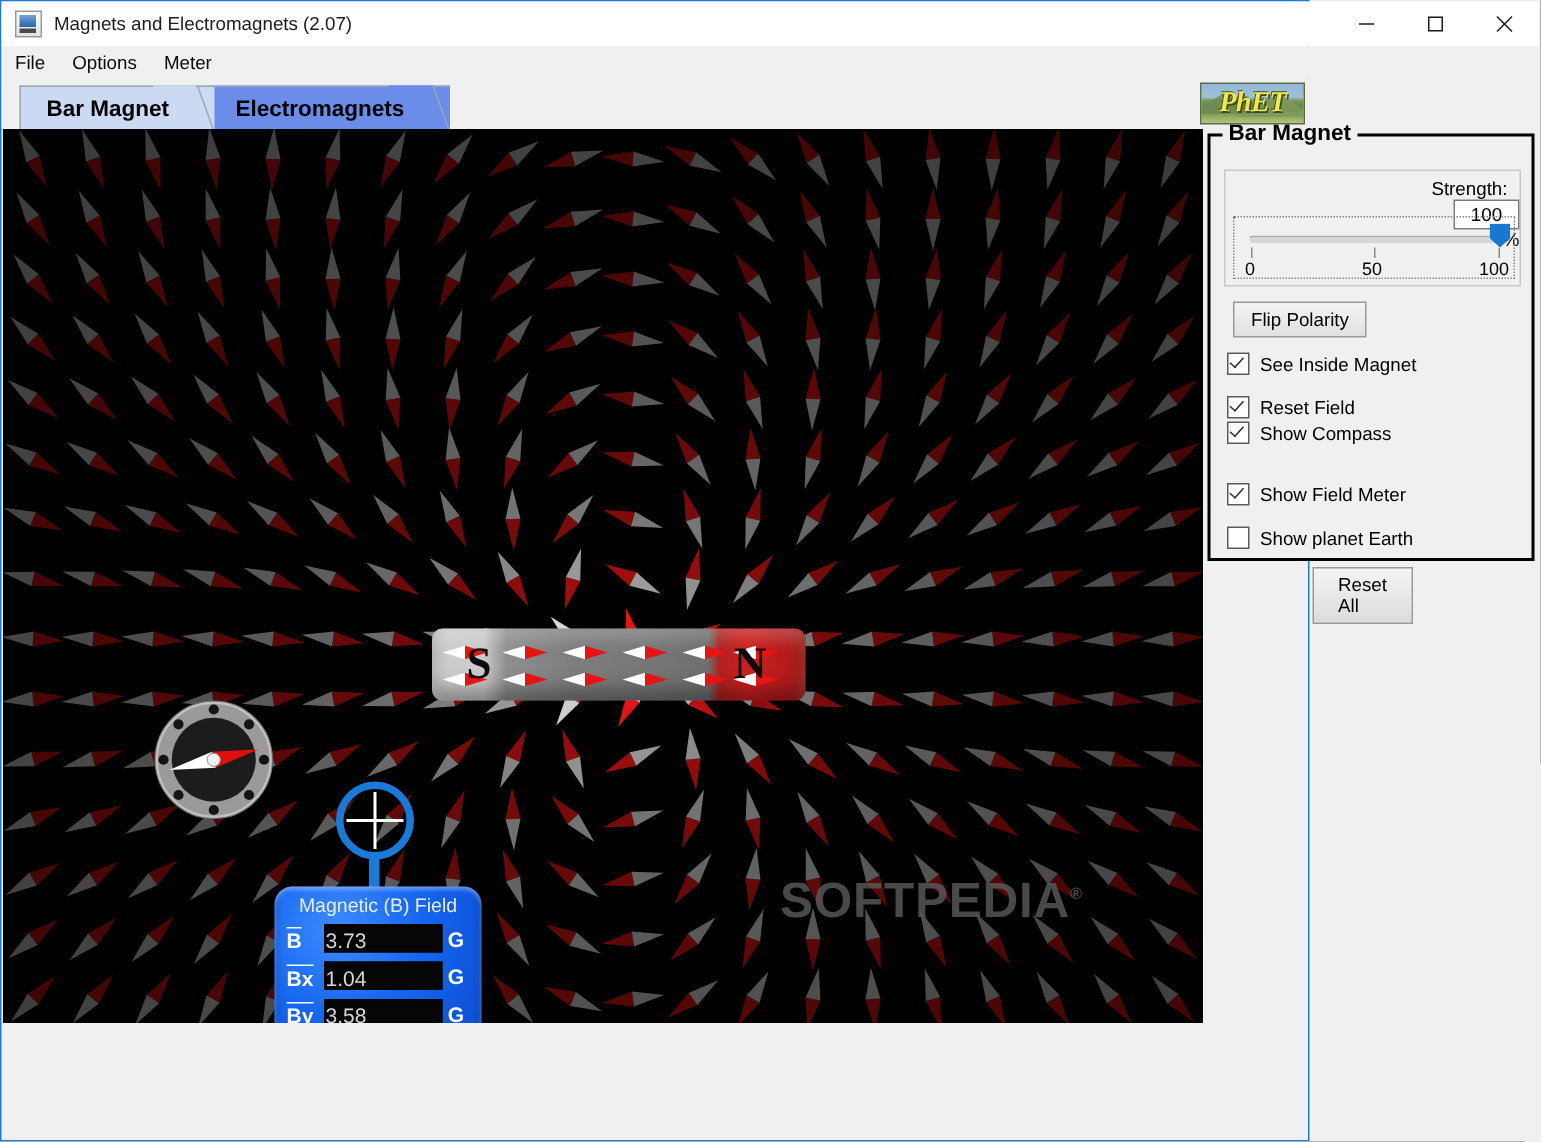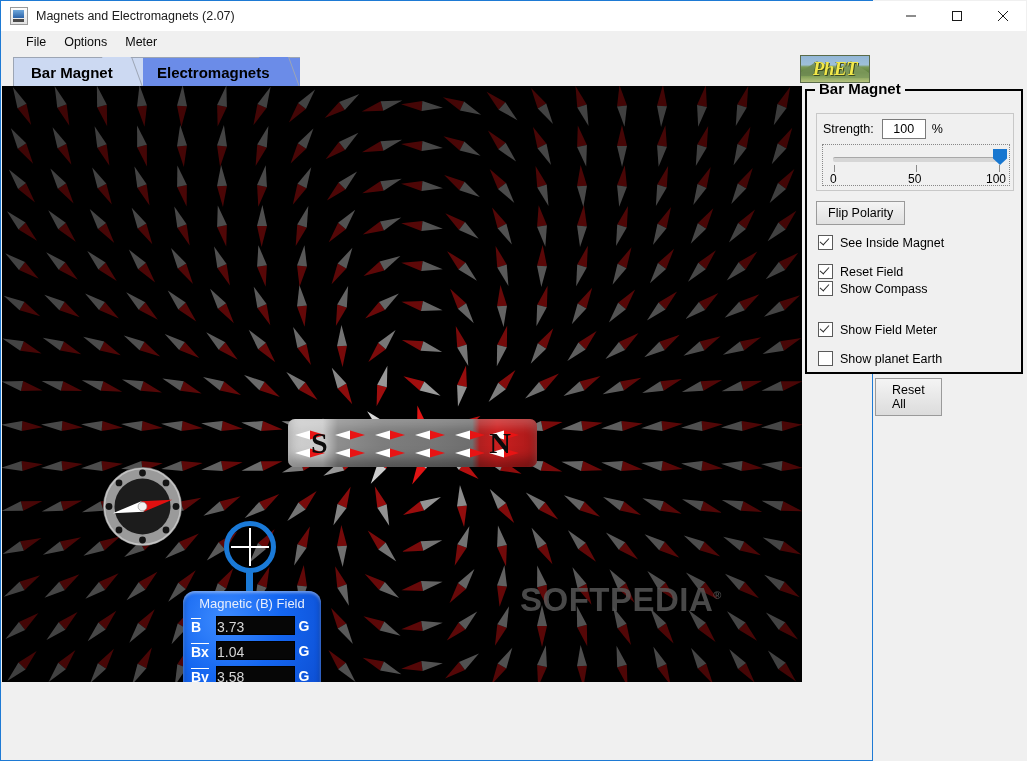--- a/index.html
+++ b/index.html
@@ -53,21 +53,21 @@
     font-size: 13px; color: #1a1a1a;
   }
   #winbuttons { position: absolute; right: 0; top: 0; display: flex; }
 
   
   #menubar {
     position: absolute; left: 0; top: 30px;
     width: 1025px; height: 22px;
     background: #f0f0f0;
     display: flex; align-items: center;
-    padding-left: 16px; box-sizing: border-box;
+    padding-left: 0; box-sizing: border-box;
   }
   .menu-item {
     font-size: 12.5px; color: #0b0b0b;
     padding: 2px 9px;
   }
 
   
   #tabstrip {
     position: absolute; left: 0; top: 52px;
     width: 1025px; height: 33px;
@@ -306,22 +306,23 @@
     color: #000;
   }
   #strength-box {
     position: absolute; left: 9px; top: 22px;
     width: 198px; height: 78px;
     border: 1px solid #c8c8c8;
     box-sizing: border-box;
     background: #f0f0f0;
   }
   #strength-row {
-    display: flex; align-items: center;
+    display: flex; align-items: flex-end;
     padding: 5px 0 0 6px;
+    flex-direction: column;
   }
   #strength-label { font-size: 12.5px; color: #000; margin-right: 8px; }
   #strength-input {
     width: 44px; height: 20px;
     border: 1px solid #7a7a7a;
     background: #fff;
     font-size: 12.5px; color: #000;
     text-align: center; line-height: 18px;
     box-sizing: border-box;
   }
@@ -347,21 +348,21 @@
   }
   .tick {
     position: absolute; top: 20px;
     width: 1px; height: 7px; background: #8a8a8a;
   }
   .ticklabel {
     position: absolute; top: 27px;
     font-size: 12px; color: #000;
   }
   #btn-flip {
-    position: absolute; left: 9px; top: 110px;
+    position: absolute; left: 15px; top: 110px;
     padding: 4px 11px;
     font-size: 12.5px; color: #000;
     background: linear-gradient(#f4f4f4,#e0e0e0);
     border: 1px solid #9a9a9a;
   }
   .cb-row {
     position: absolute; left: 11px;
     display: flex; align-items: center;
     font-size: 12.5px; color: #000;
   }

